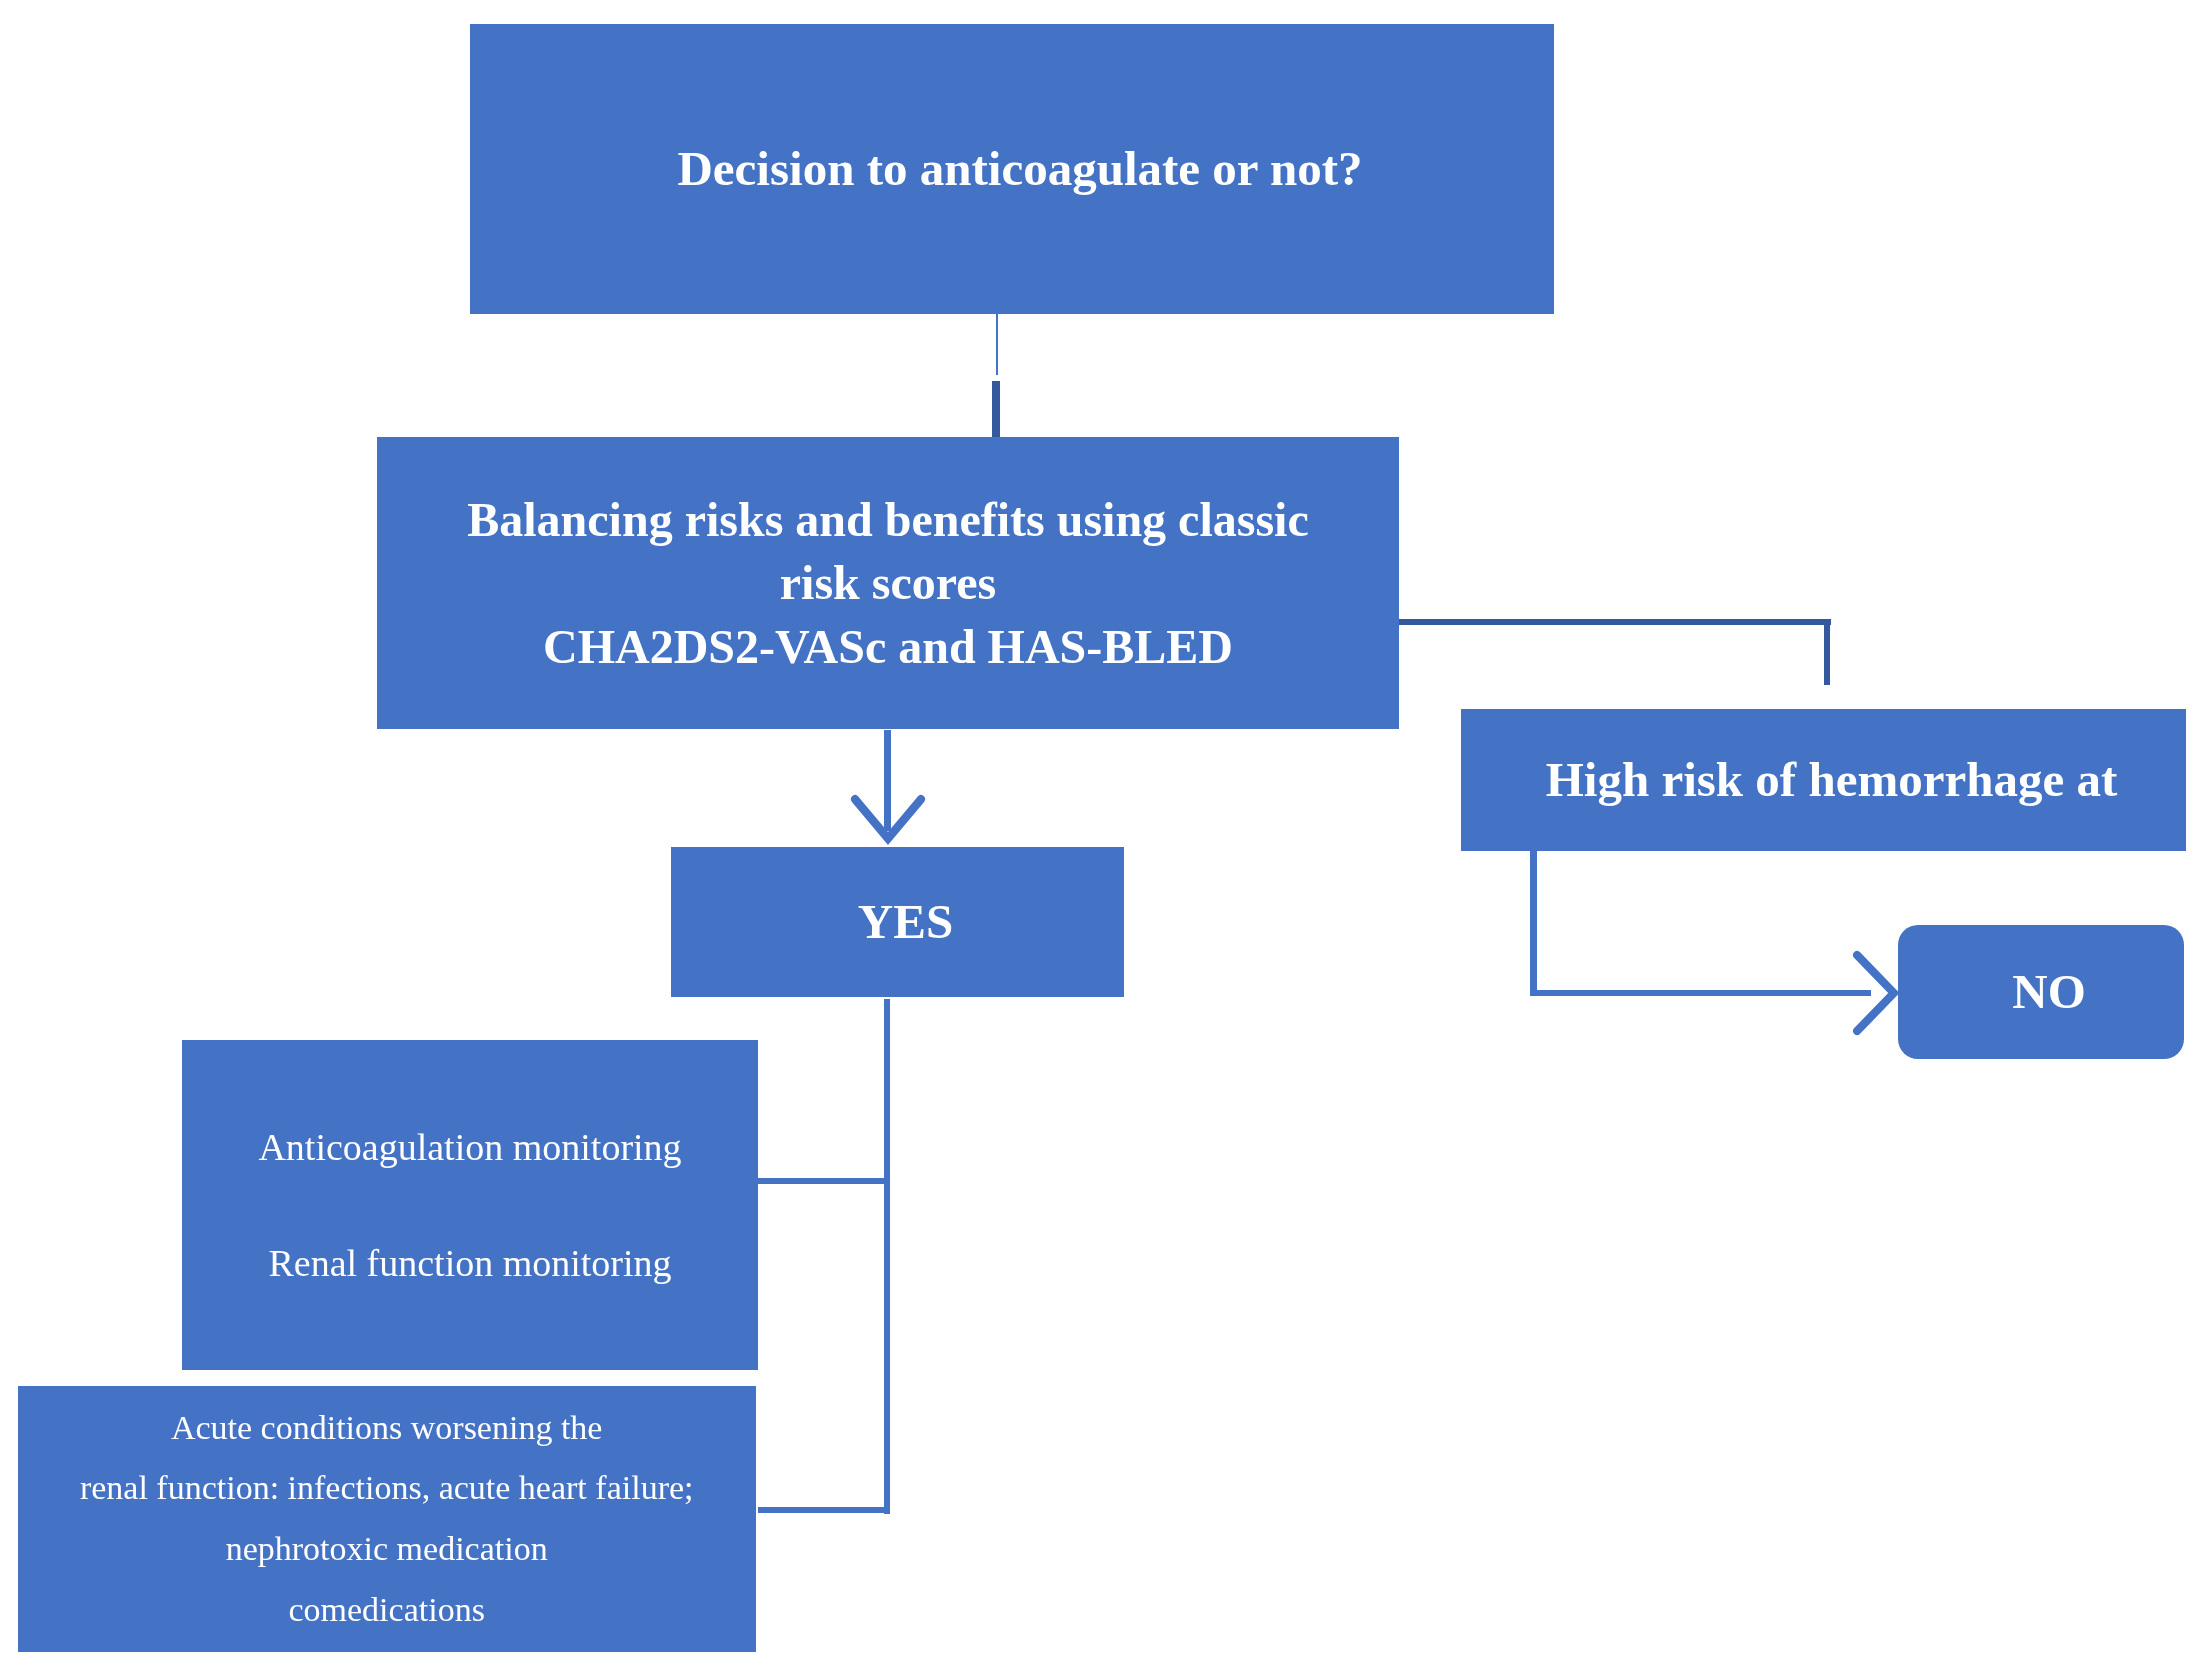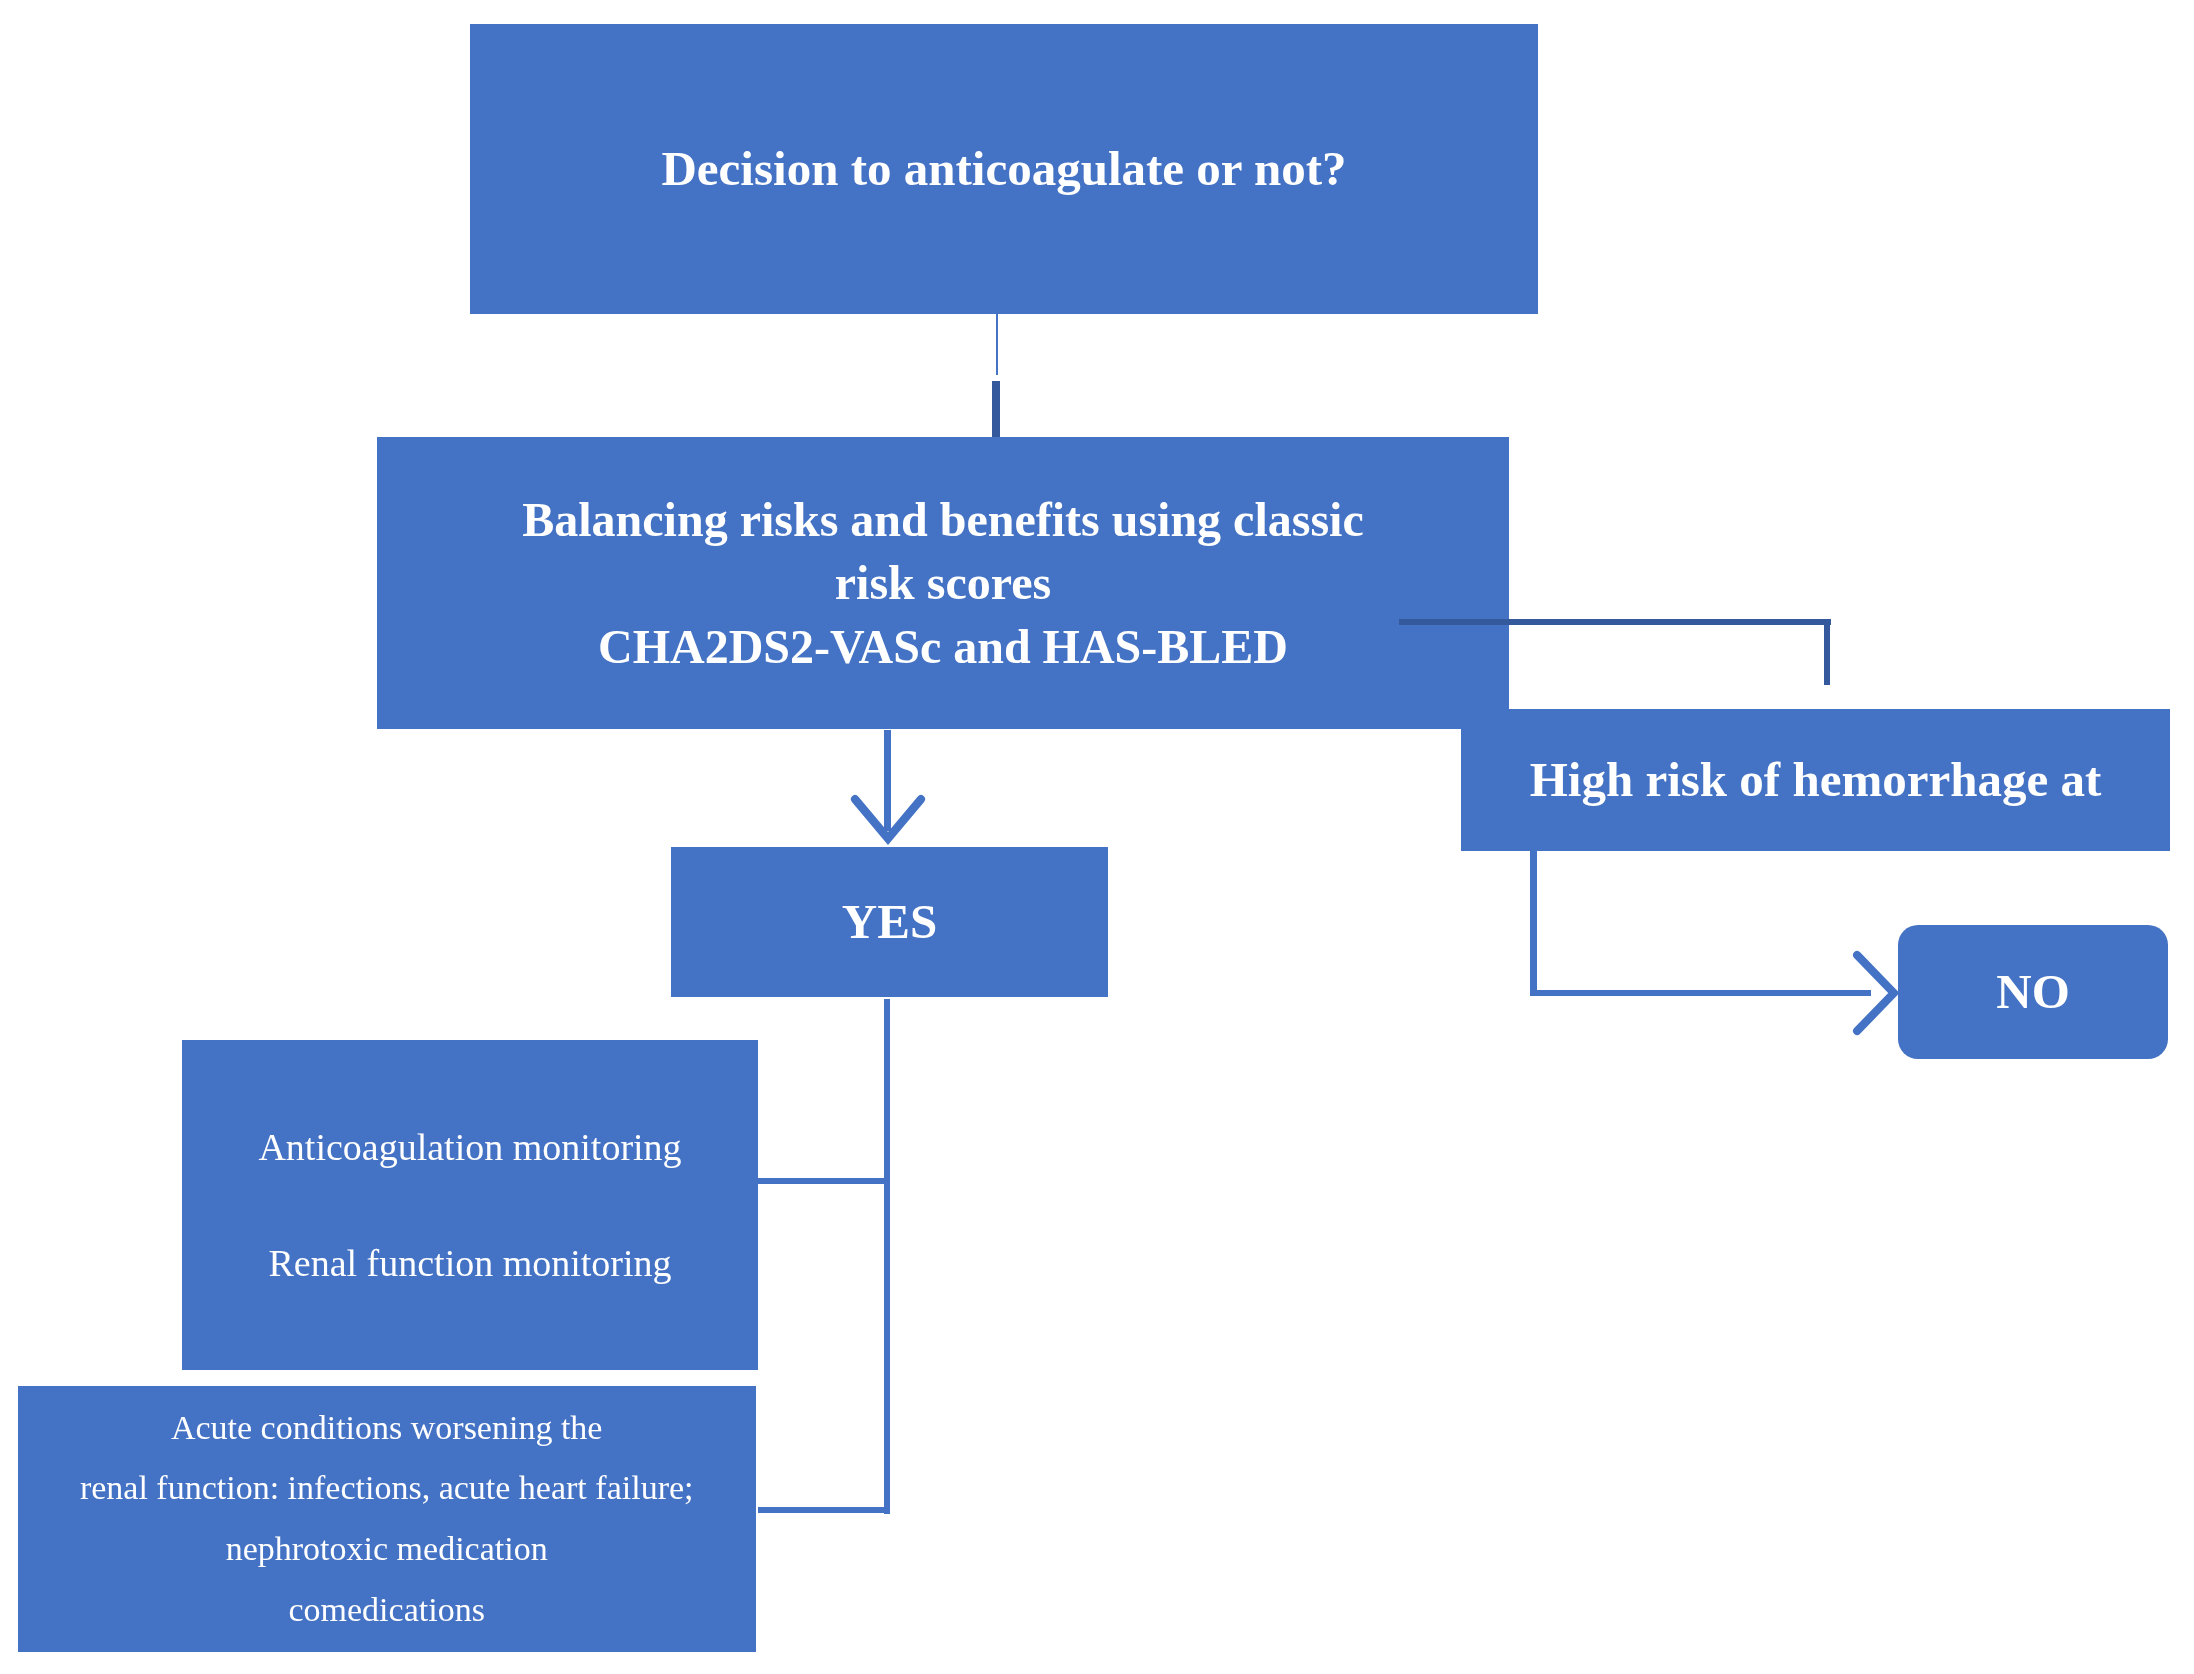--- a/index.html
+++ b/index.html
@@ -14,21 +14,21 @@
   .box{
     position:absolute;
     background:var(--box-fill,#4472C4);
     color:var(--text-color,#ffffff);
     display:flex;
     flex-direction:column;
     align-items:center;
     justify-content:center;
     text-align:center;
   }
-  .hdr{font-weight:bold;font-size:49px;line-height:1.3;}
+  .hdr{font-weight:bold;font-size:49px;line-height:1.3;padding-left:16px;}
   .hdr-sm{font-weight:bold;font-size:48px;line-height:1.32;}
   .body-lg{font-weight:normal;font-size:38px;line-height:1.8;}
   .body-sm{font-weight:normal;font-size:34px;line-height:1.78;}
   .line{white-space:nowrap;}
   .conn{position:absolute;}
   .conn.light{background:var(--conn-light,#4472C4);}
   .conn.dark{background:var(--conn-dark,#35599D);}
   .conn.thin{background:var(--conn-light,#4472C4);}
   .arrowhead{position:absolute;}
   .arrowhead polyline{
@@ -45,21 +45,21 @@
 <div id="canvas">
 
   <div class="box hdr" style="left:470px;top:24px;width:1068px;height:290px;">
     <div class="line">Decision to anticoagulate or not?</div>
   </div>
 
   <div class="conn thin" style="left:996px;top:314px;width:1.9px;height:61px;"></div>
 
   <div class="conn dark" style="left:992px;top:381px;width:7.6px;height:56px;"></div>
 
-  <div class="box hdr-sm" style="left:377px;top:437px;width:1132px;height:292px;">
+  <div class="box hdr-sm" style="left:377px;top:437px;width:1022px;height:292px;">
     <div class="line">Balancing risks and benefits using classic</div>
     <div class="line">risk scores</div>
     <div class="line">CHA2DS2-VASc and HAS-BLED</div>
   </div>
 
   <div class="conn dark" style="left:1399px;top:619px;width:432px;height:6.3px;"></div>
   <div class="conn dark" style="left:1824px;top:619px;width:6.3px;height:66px;"></div>
 
   <div class="box hdr" style="left:1461px;top:685px;width:709px;height:142px;margin-top:24px;">
     <div class="line">High risk of hemorrhage at</div>

